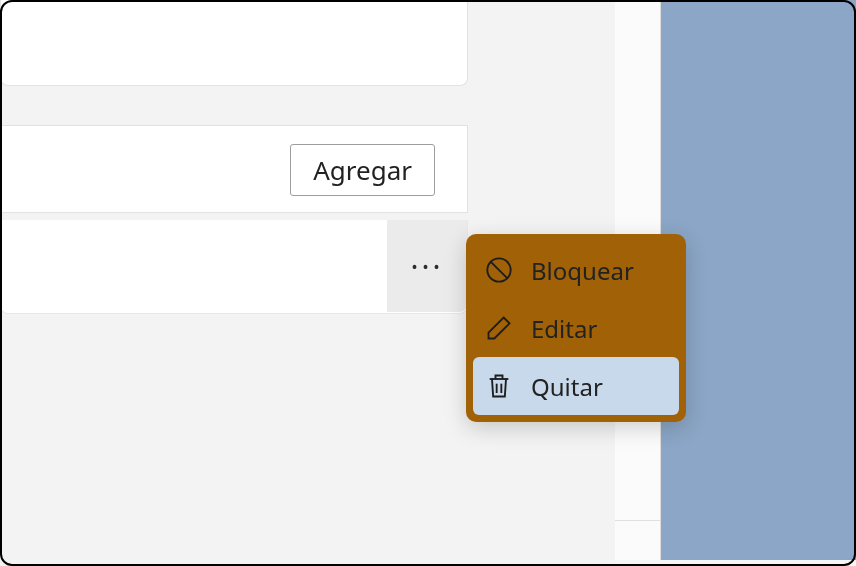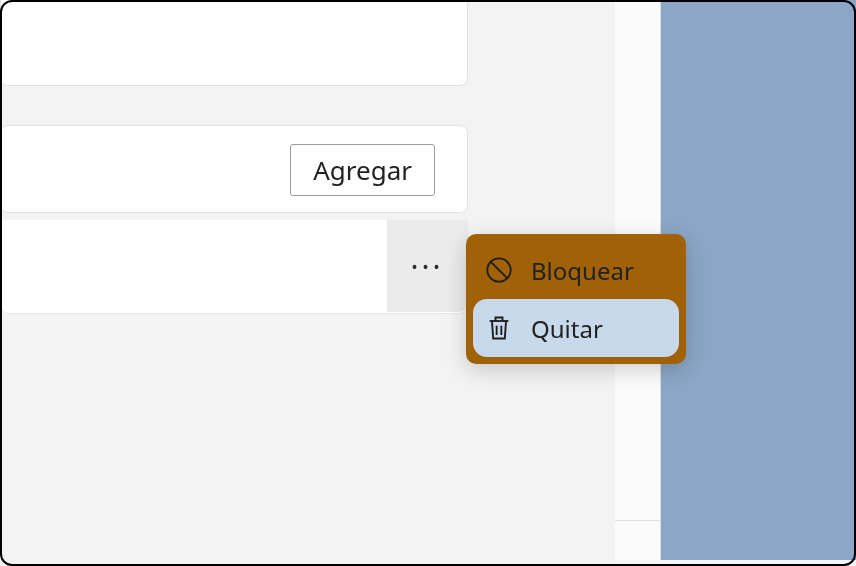--- a/index.html
+++ b/index.html
@@ -6,34 +6,34 @@
     html,body{width:856px;height:566px;overflow:hidden;}
     .viewport{position:relative;width:856px;height:566px;background:#f5f5f5;}
     .blue-strip{position:absolute;right:0;top:0;width:205px;height:560px;background:#8ba6c6;}
     .light-col{position:absolute;right:195px;top:0;width:48px;height:560px;
       border-left:1px solid #ddd;border-right:1px solid #ddd;background:#fbfbfb;}
     .light-col::after{content:"";position:absolute;left:0;top:520px;width:100%;border-top:1px solid #e0e0e0;}
     .content{position:absolute;left:0;top:0;width:615px;height:566px;background:#f3f3f3;}
     .card-top{position:absolute;left:0;top:0;width:468px;height:86px;background:#fff;
       border:1px solid #e2e2e2;border-radius:0 0 8px 8px;border-top:none;}
     .card-input{position:absolute;left:0;top:125px;width:468px;height:88px;background:#fff;
-      border:1px solid #e2e2e2;border-radius:8px;}
+      border:1px solid #e2e2e2;border-radius:0;}
     .add-btn{position:absolute;right:32px;top:18px;height:52px;padding:0 22px;background:#fff;
       border:1.5px solid #9d9d9d;border-radius:3px;font-size:26px;color:#222;cursor:pointer;
       display:flex;align-items:center;}
     .list-row{position:absolute;left:0;top:220px;width:468px;height:94px;background:#fff;
       border:1px solid #e8e8e8;border-radius:0 0 8px 8px;border-top:none;}
     .more-btn{position:absolute;right:0;top:0;width:80px;height:92px;background:#ebebeb;
       display:flex;align-items:center;justify-content:center;cursor:pointer;font-size:30px;
       color:#2d2d2d;letter-spacing:3px;border-radius:0 0 8px 0;}
     .ctx-menu{position:absolute;left:466px;top:234px;width:220px;background:#a16207;
       border-radius:10px;box-shadow:0 6px 22px rgba(0,0,0,0.18);padding:7px;z-index:20;}
     .mi{display:flex;align-items:center;height:58px;padding:0 12px;border-radius:6px;
       font-size:24px;color:#222;cursor:pointer;}
-    .mi.hl{background:#c7d9eb;border-radius:14px;}
+    .mi.hl{background:#c7d9eb;}
     .mi .lbl{margin-left:18px;}
     .ic{width:28px;height:28px;display:flex;align-items:center;justify-content:center;flex-shrink:0;}
     .ic svg{width:28px;height:28px;stroke:#1d1d1d;stroke-width:1.6;fill:none;}
     .border{position:absolute;inset:0;border:2px solid #000;border-radius:12px;pointer-events:none;z-index:100;}
   </style>
 </head>
 <body>
 
 <div class="viewport">
   <div class="blue-strip"></div>
@@ -56,20 +56,28 @@
   <div class="ctx-menu">
     <div class="mi">
       <span class="ic">
         <svg viewBox="0 0 24 24">
             <circle cx="12" cy="12" r="10"></circle>
             <line x1="5" y1="5" x2="19" y2="19"></line>
           </svg>
       </span>
       <span class="lbl">Bloquear</span>
     </div>
+    <div class="mi">
+      <span class="ic">
+        <svg viewBox="0 0 24 24">
+            <path d="M16 3l5 5L8 21H3v-5L16 3z"></path>
+          </svg>
+      </span>
+      <span class="lbl">Editar</span>
+    </div>
     <div class="mi hl">
       <span class="ic">
         <svg viewBox="0 0 24 24">
             <path d="M4 6h16"></path>
             <path d="M9 6V3h6v3"></path>
         <path d="M6 6l1 15h10l1-15"></path>
             <line x1="10" y1="10" x2="10" y2="18"></line>
         <line x1="14" y1="10" x2="14" y2="18"></line>
           </svg>
       </span>

